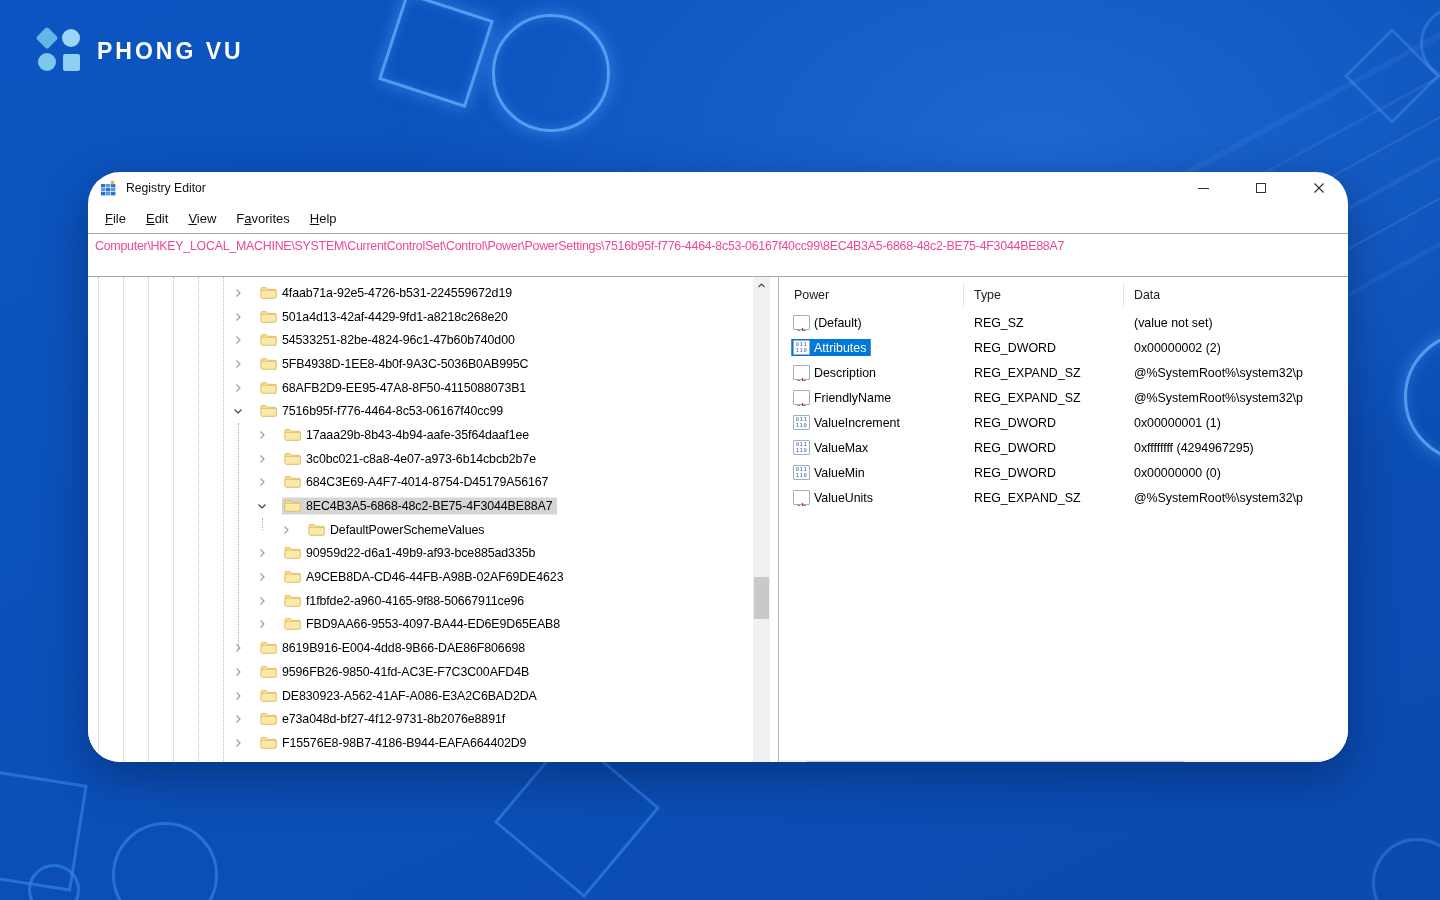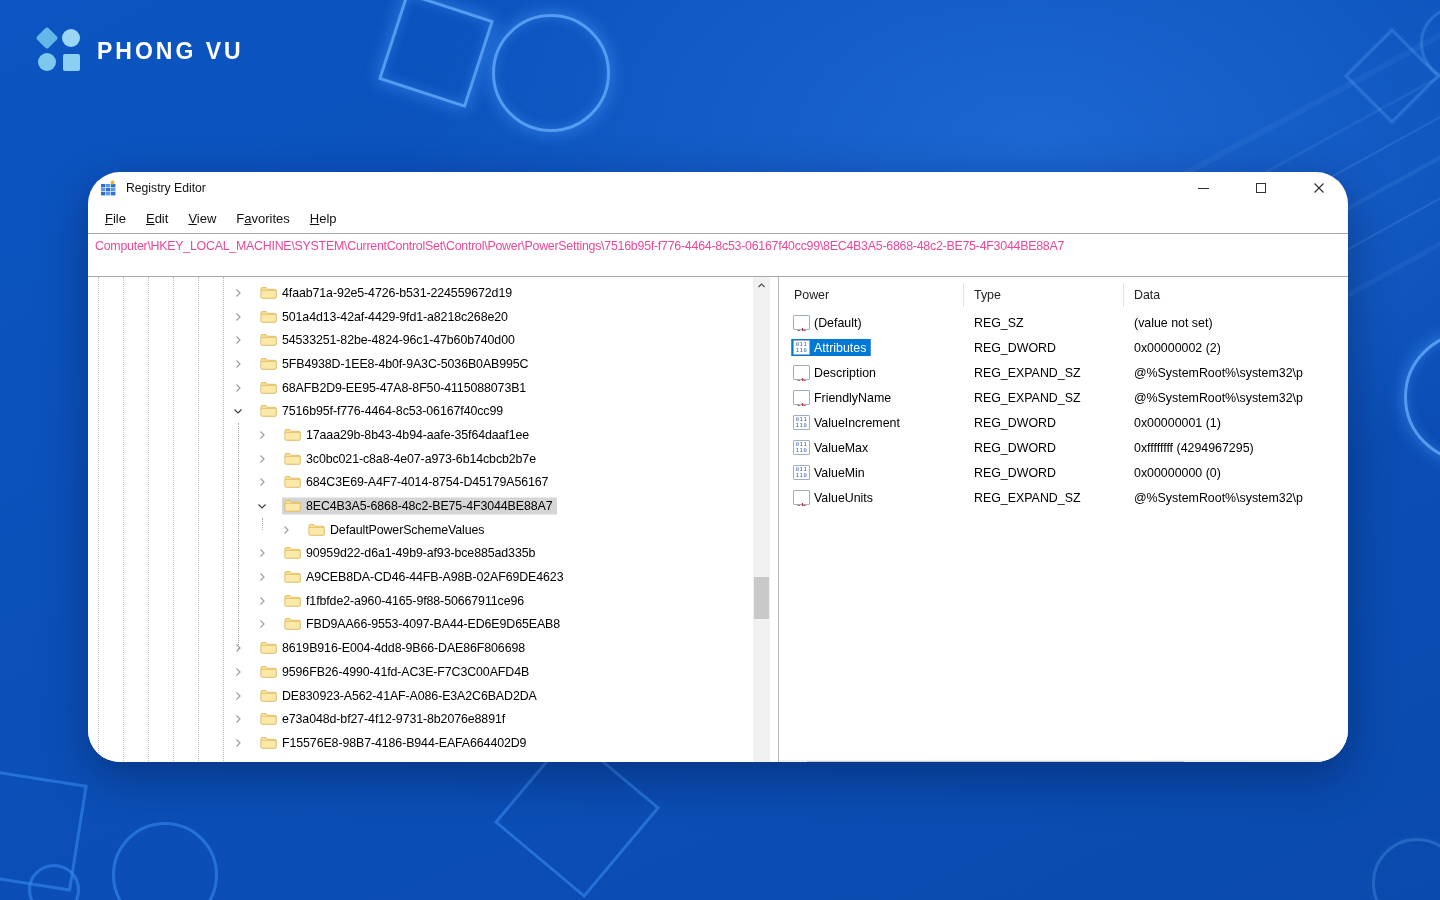--- a/index.html
+++ b/index.html
@@ -447,21 +447,21 @@
                   <path d="M4.5 2.5 L8 6 L4.5 9.5" fill="none" stroke="#9a9a9a" stroke-width="1.1"></path>
                 </svg>
               </span>
               <span class="t-wrap" style="left: 170px;">
                 <span class="f-ic">
                   <svg width="17" height="14" viewBox="0 0 17 14">
                     <path d="M1 3.2 C1 2.5 1.5 2 2.2 2 H6 l1.6 1.8 H15 c.7 0 1.2 .5 1.2 1.2 V11.5 c0 .7 -.5 1.2 -1.2 1.2 H2.2 C1.5 12.7 1 12.2 1 11.5 Z" fill="#f7de8d" stroke="#dcb65f" stroke-width="0.8"></path>
                     <path d="M1 5 H16.2 V11.5 c0 .7 -.5 1.2 -1.2 1.2 H2.2 C1.5 12.7 1 12.2 1 11.5 Z" fill="#fbe9a9" stroke="#dcb65f" stroke-width="0.6"></path>
                   </svg>
                 </span>
-                <span class="t-label">9596FB26-4990-41fd-AC3E-F7C3C00AFD4B</span>
+                <span class="t-label">9596FB26-9850-41fd-AC3E-F7C3C00AFD4B</span>
               </span>
             </div>
             <div class="tree-row">
               <span class="chev" style="left: 144px;">
                 <svg width="12" height="12" viewBox="0 0 12 12">
                   <path d="M4.5 2.5 L8 6 L4.5 9.5" fill="none" stroke="#9a9a9a" stroke-width="1.1"></path>
                 </svg>
               </span>
               <span class="t-wrap" style="left: 170px;">
                 <span class="f-ic">

